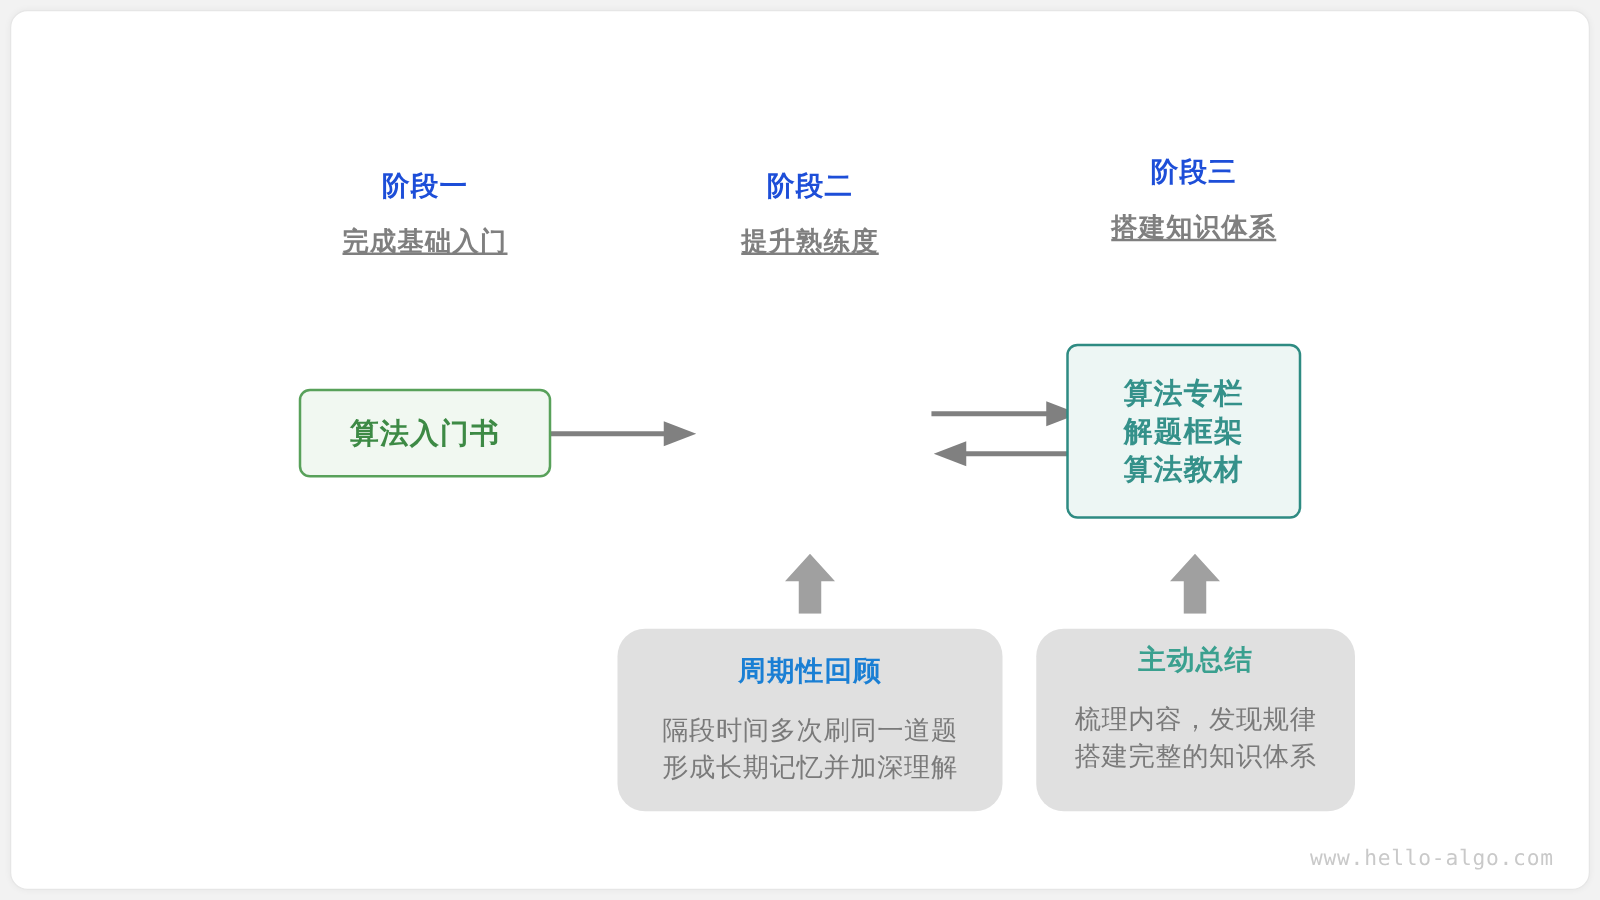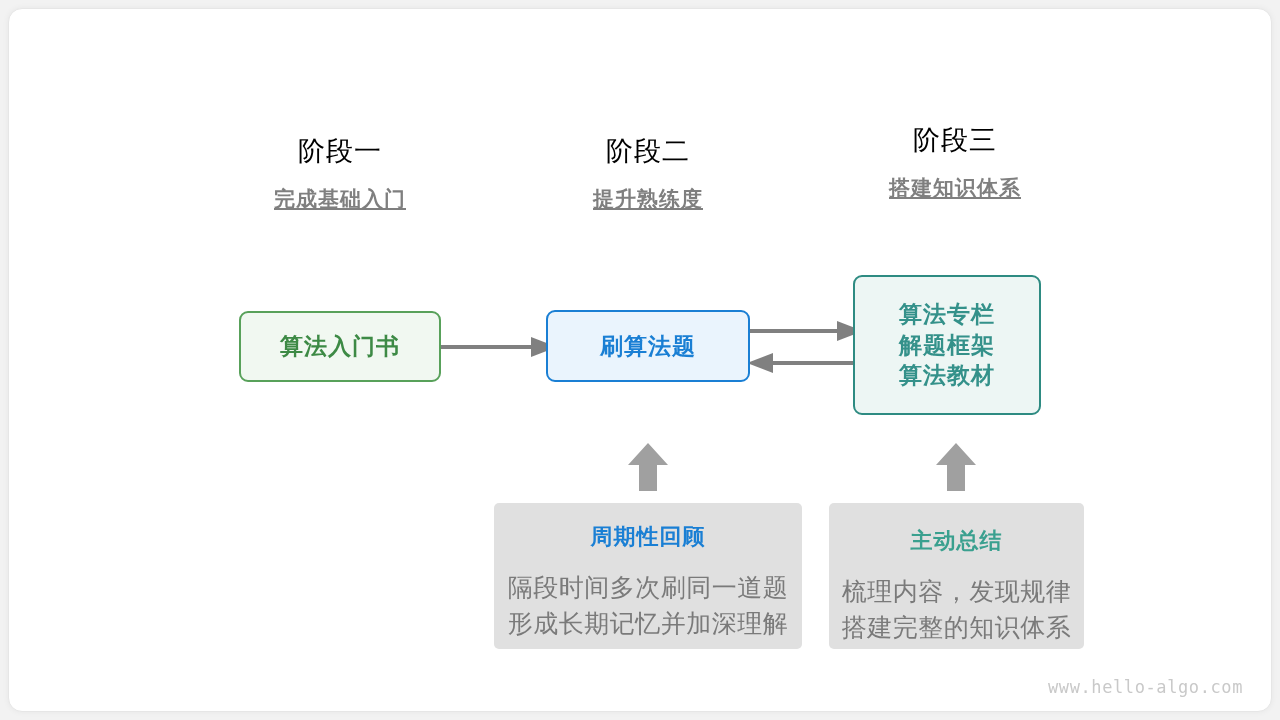--- a/index.html
+++ b/index.html
@@ -33,23 +33,23 @@
     overflow: hidden;
   }
 
   
   .stage-head {
     position: absolute;
     text-align: center;
     width: 260px;
   }
   .stage-title {
-    font-size: 27px;
-    color: #000000;
-    font-weight: normal;
+    font-size: 22px;
+    color: #1d4ed8;
+    font-weight: bold;
     letter-spacing: 1px;
     line-height: 1;
   }
   .stage-sub {
     margin-top: 23px;
     font-size: 21px;
     color: #7f7f7f;
     font-weight: bold;
     letter-spacing: 1px;
     line-height: 1;
@@ -92,42 +92,42 @@
     border-color: #2e8b82;
     color: #34918a;
     font-size: 23px;
   }
 
   
   .tip {
     position: absolute;
     box-sizing: border-box;
     background: #e0e0e0;
-    border-radius: 5px;
+    border-radius: 22px;
     display: flex;
     flex-direction: column;
     align-items: center;
   }
   .tip-title {
     font-size: 22px;
     font-weight: bold;
     letter-spacing: 1px;
     line-height: 1;
   }
   .tip-body {
-    font-size: 25px;
+    font-size: 21px;
     color: #7a7a7a;
     line-height: 1.42;
     text-align: left;
     letter-spacing: 0.5px;
   }
   #tip-review { left: 485px; top: 494px; width: 308px; height: 146px; padding-top: 23px; }
   #tip-review .tip-title { color: #1a7fd4; }
   #tip-review .tip-body { margin-top: 22px; }
-  #tip-summary { left: 820px; top: 494px; width: 255px; height: 146px; padding-top: 27px; }
+  #tip-summary { left: 820px; top: 494px; width: 255px; height: 146px; padding-top: 14px; }
   #tip-summary .tip-title { color: #3aa08f; }
   #tip-summary .tip-body { margin-top: 22px; }
 
   
   .conn { position: absolute; }
 
   
   #watermark {
     position: absolute;
     right: 28px;
@@ -179,23 +179,20 @@
     </svg>
 
     <svg class="conn" style="left:927px; top:434px;" width="40" height="48" viewBox="0 0 40 48">
       <polygon points="20,0 40,22 29,22 29,48 11,48 11,22 0,22" fill="#a0a0a0"></polygon>
     </svg>
 
     <div class="node" id="node-book">
       <div class="line">算法入门书</div>
     </div>
 
-    <div class="node" id="node-practice">
-      <div class="line">刷算法题</div>
-    </div>
 
     <div class="node" id="node-resources">
       <div class="line">算法专栏</div>
       <div class="line">解题框架</div>
       <div class="line">算法教材</div>
     </div>
 
     <div class="tip" id="tip-review">
       <div class="tip-title">周期性回顾</div>
       <div class="tip-body">

